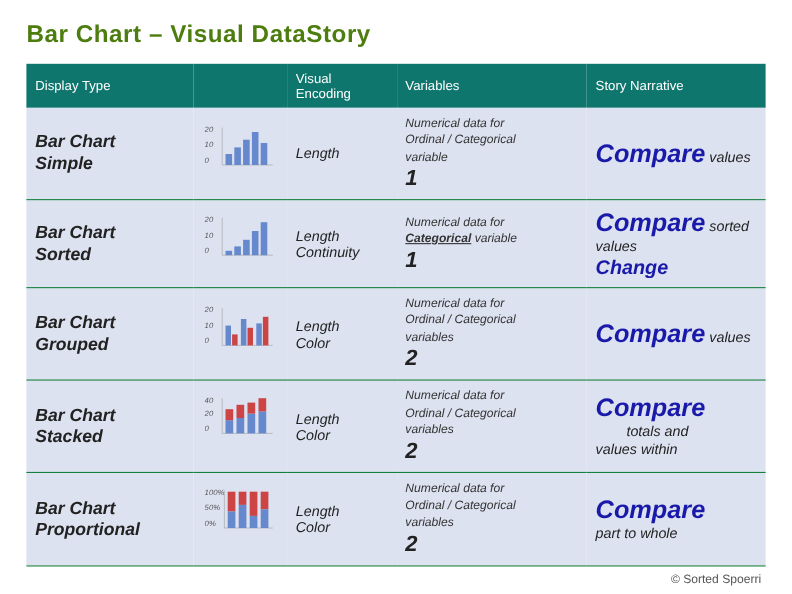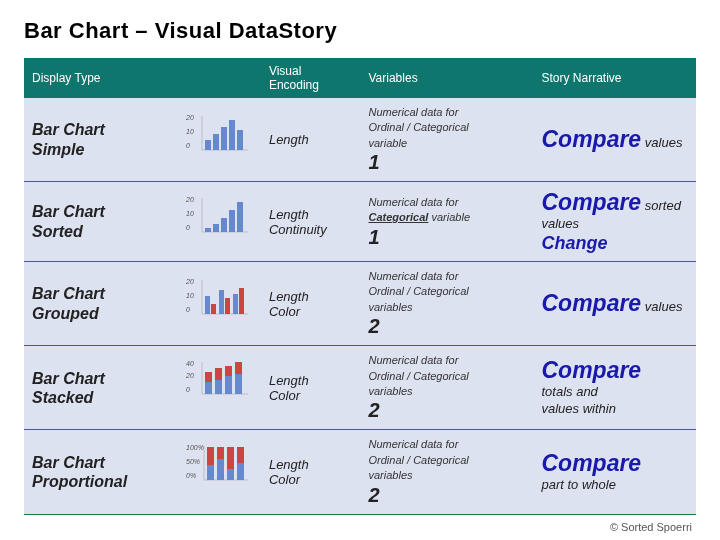--- a/index.html
+++ b/index.html
@@ -13,21 +13,21 @@
     .page {
       width: 720px;
       height: 540px;
       padding: 18px 24px 10px 24px;
       background: #fff;
     }
     .page-title {
       font-size: 22px;
       font-weight: bold;
       margin-bottom: 14px;
-      color: #000000;
+      color: #4d7c0f;
       letter-spacing: 0.5px;
     }
     table {
       width: 100%;
       border-collapse: collapse;
       font-size: 13px;
     }
     thead tr th {
       background: #0f766e;
       color: #fff;
@@ -293,21 +293,21 @@
         <td class="col-variables">
           <div class="var-small">
             <span>Numerical data for</span><br>
             <span>Ordinal / Categorical</span><br>
             <span>variables</span>
           </div>
           <div class="var-num">2</div>
         </td>
         <td class="col-narrative">
           <span class="narrative-compare">Compare</span><br>
-          <span class="narrative-desc" style="white-space:pre-line;">totals and
+          <span class="narrative-desc" style="white-space:pre-line;margin-left:28px;">totals and
 values within</span>
         </td>
       </tr>
 
       <tr>
         <td class="col-display">
           <div class="display-name">
             <span>Bar Chart</span><br>
             <span>Proportional</span>
           </div>

